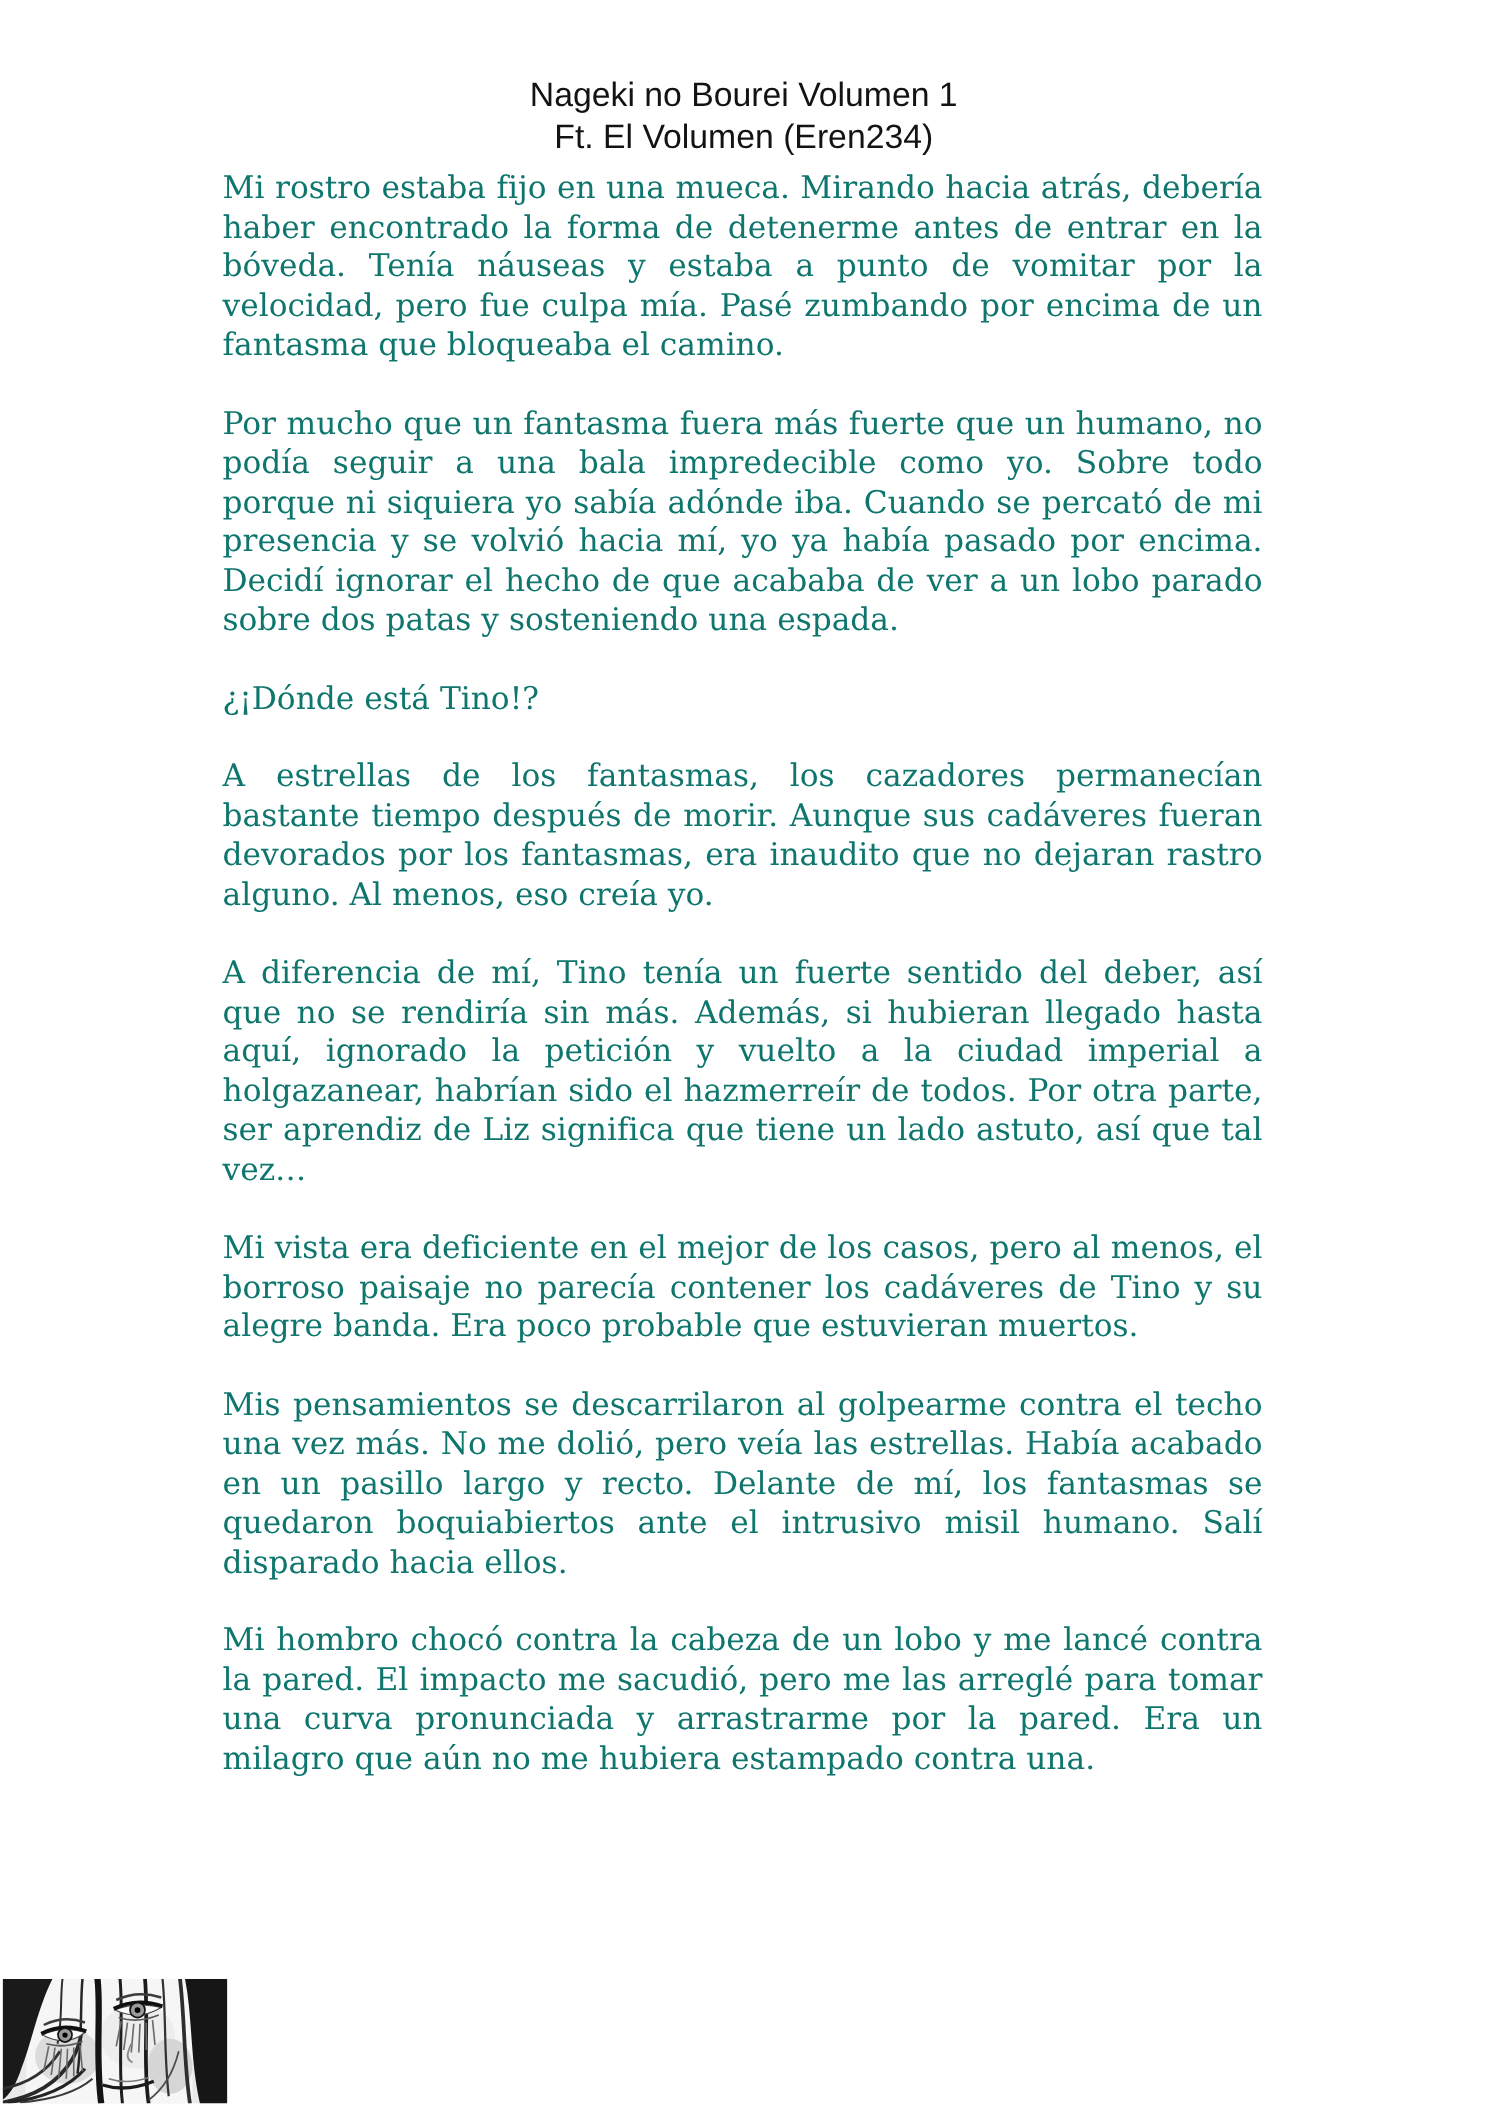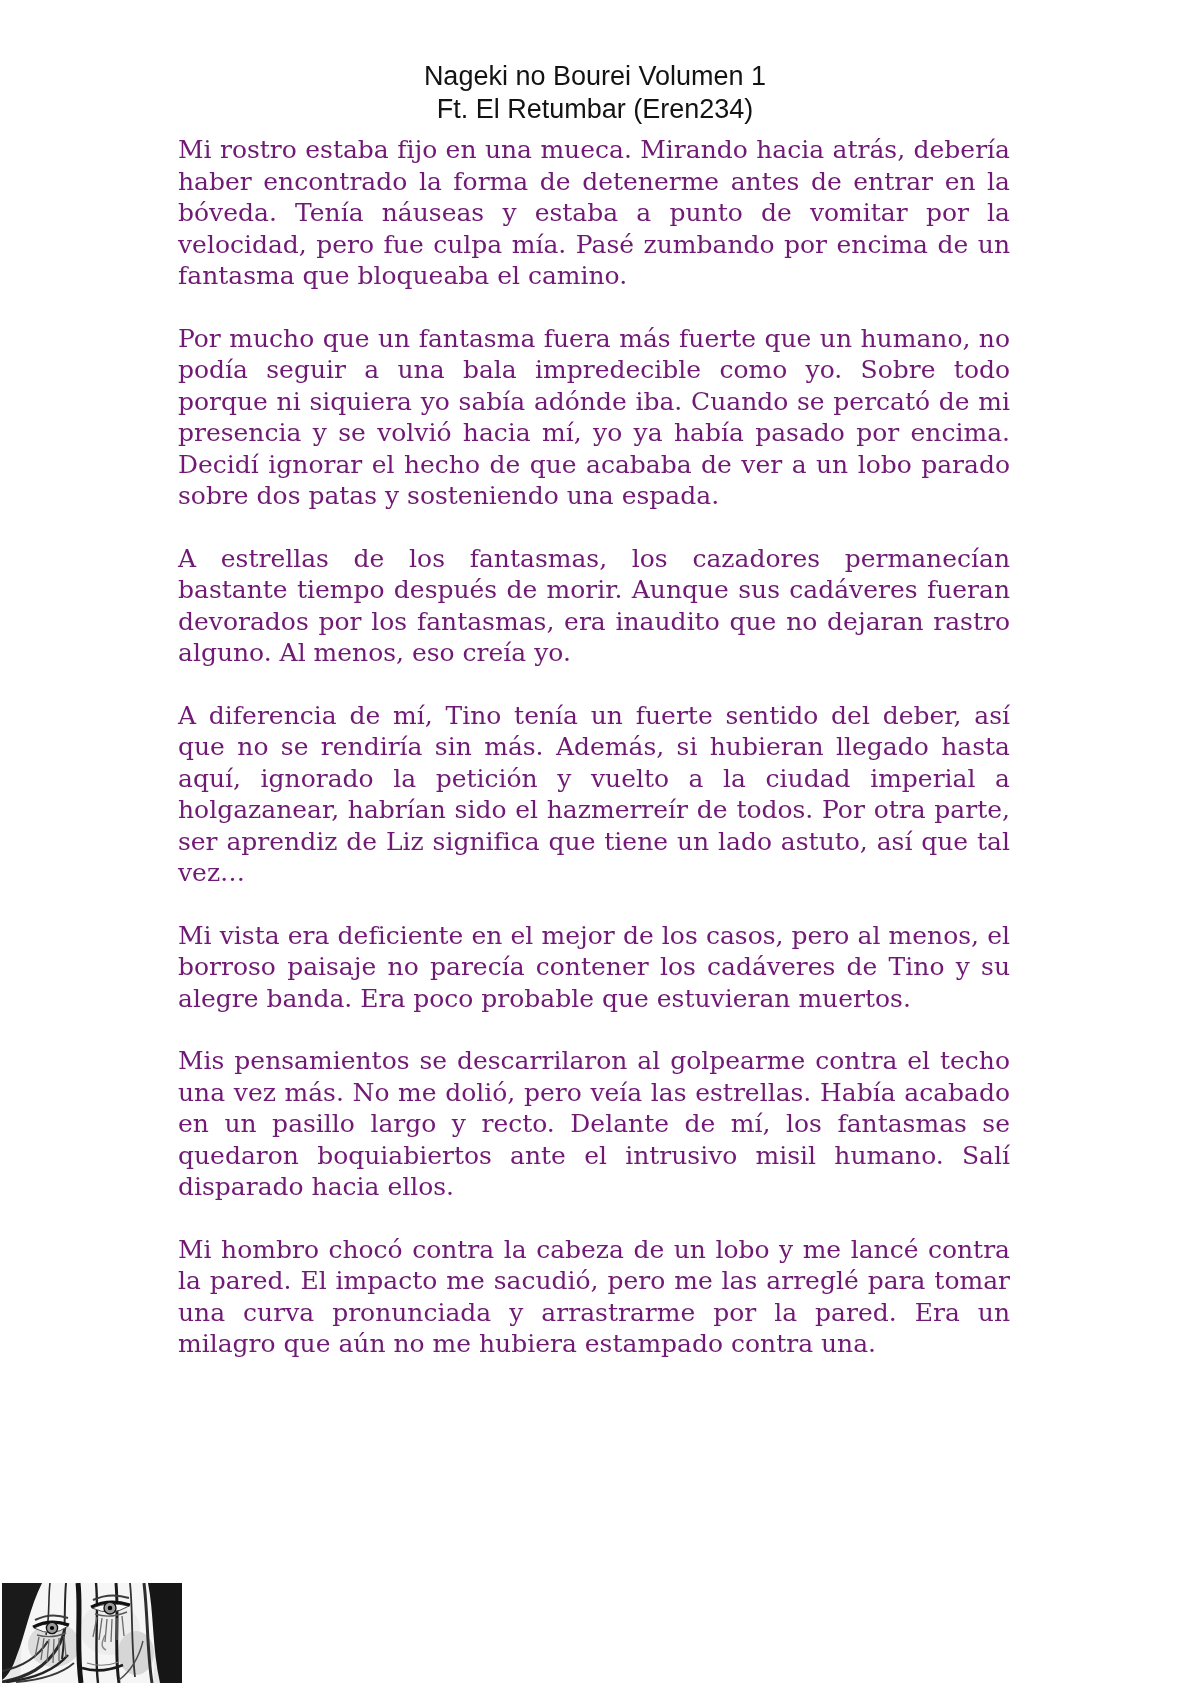--- a/index.html
+++ b/index.html
@@ -30,21 +30,21 @@
   .doc-subtitle {
     font-size: 27px;
     line-height: 33px;
     font-weight: 400;
   }
   .doc-body {
     margin: 8px 180px 0 178px;
     font-family: "DejaVu Serif", "Liberation Serif", serif;
     font-size: 25px;
     line-height: 31.5px;
-    color: #701a75;
+    color: #0f766e;
     text-align: justify;
     text-justify: inter-word;
   }
   .doc-body p.para {
     margin: 0 0 31px 0;
   }
   .corner-illustration {
     position: absolute;
     left: 2px;
     bottom: 0;
@@ -58,26 +58,27 @@
     height: 100%;
   }
 </style>
 </head>
 <body>
 
 <div class="page">
 
   <div class="doc-header">
     <div class="doc-title">Nageki no Bourei Volumen 1</div>
-    <div class="doc-subtitle">Ft. El Retumbar (Eren234)</div>
+    <div class="doc-subtitle">Ft. El Volumen (Eren234)</div>
   </div>
 
   <div class="doc-body">
       <p class="para">Mi rostro estaba fijo en una mueca. Mirando hacia atrás, debería haber encontrado la forma de detenerme antes de entrar en la bóveda. Tenía náuseas y estaba a punto de vomitar por la velocidad, pero fue culpa mía. Pasé zumbando por encima de un fantasma que bloqueaba el camino.</p>
       <p class="para">Por mucho que un fantasma fuera más fuerte que un humano, no podía seguir a una bala impredecible como yo. Sobre todo porque ni siquiera yo sabía adónde iba. Cuando se percató de mi presencia y se volvió hacia mí, yo ya había pasado por encima. Decidí ignorar el hecho de que acababa de ver a un lobo parado sobre dos patas y sosteniendo una espada.</p>
+      <p class="para">¿¡Dónde está Tino!?</p>
       <p class="para">A estrellas de los fantasmas, los cazadores permanecían bastante tiempo después de morir. Aunque sus cadáveres fueran devorados por los fantasmas, era inaudito que no dejaran rastro alguno. Al menos, eso creía yo.</p>
       <p class="para">A diferencia de mí, Tino tenía un fuerte sentido del deber, así que no se rendiría sin más. Además, si hubieran llegado hasta aquí, ignorado la petición y vuelto a la ciudad imperial a holgazanear, habrían sido el hazmerreír de todos. Por otra parte, ser aprendiz de Liz significa que tiene un lado astuto, así que tal vez…</p>
       <p class="para">Mi vista era deficiente en el mejor de los casos, pero al menos, el borroso paisaje no parecía contener los cadáveres de Tino y su alegre banda. Era poco probable que estuvieran muertos.</p>
       <p class="para">Mis pensamientos se descarrilaron al golpearme contra el techo una vez más. No me dolió, pero veía las estrellas. Había acabado en un pasillo largo y recto. Delante de mí, los fantasmas se quedaron boquiabiertos ante el intrusivo misil humano. Salí disparado hacia ellos.</p>
       <p class="para">Mi hombro chocó contra la cabeza de un lobo y me lancé contra la pared. El impacto me sacudió, pero me las arreglé para tomar una curva pronunciada y arrastrarme por la pared. Era un milagro que aún no me hubiera estampado contra una.</p>
     </div>
 
   <div class="corner-illustration">
     <svg viewBox="0 0 180 100" preserveAspectRatio="none" aria-hidden="true">
 

